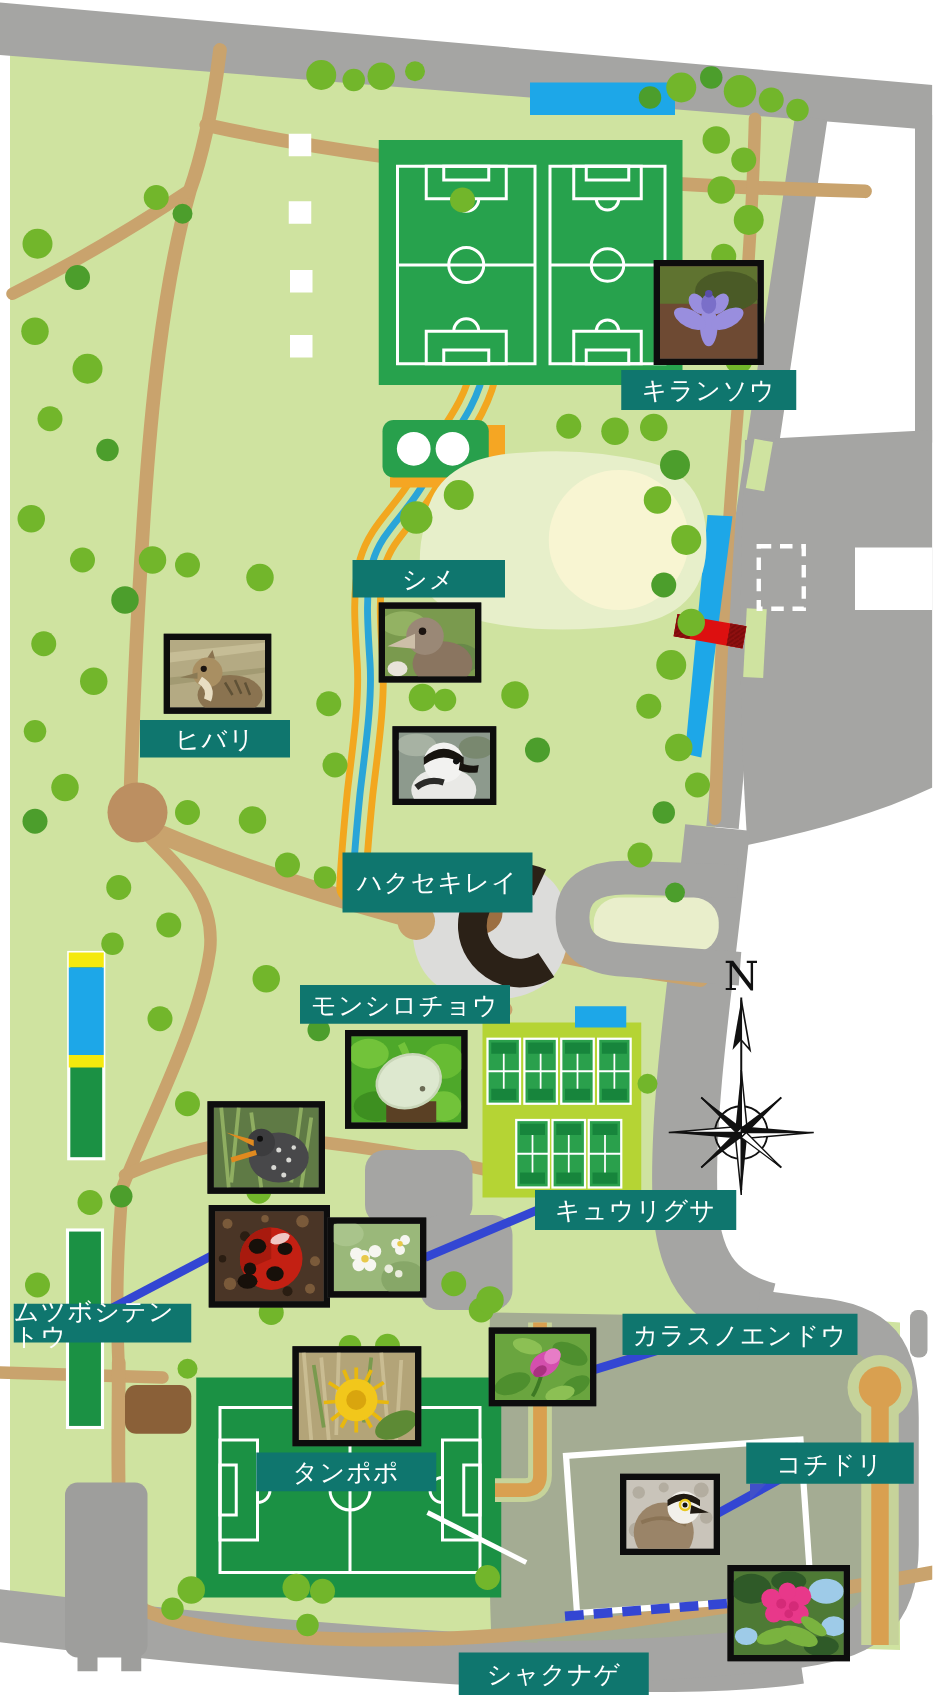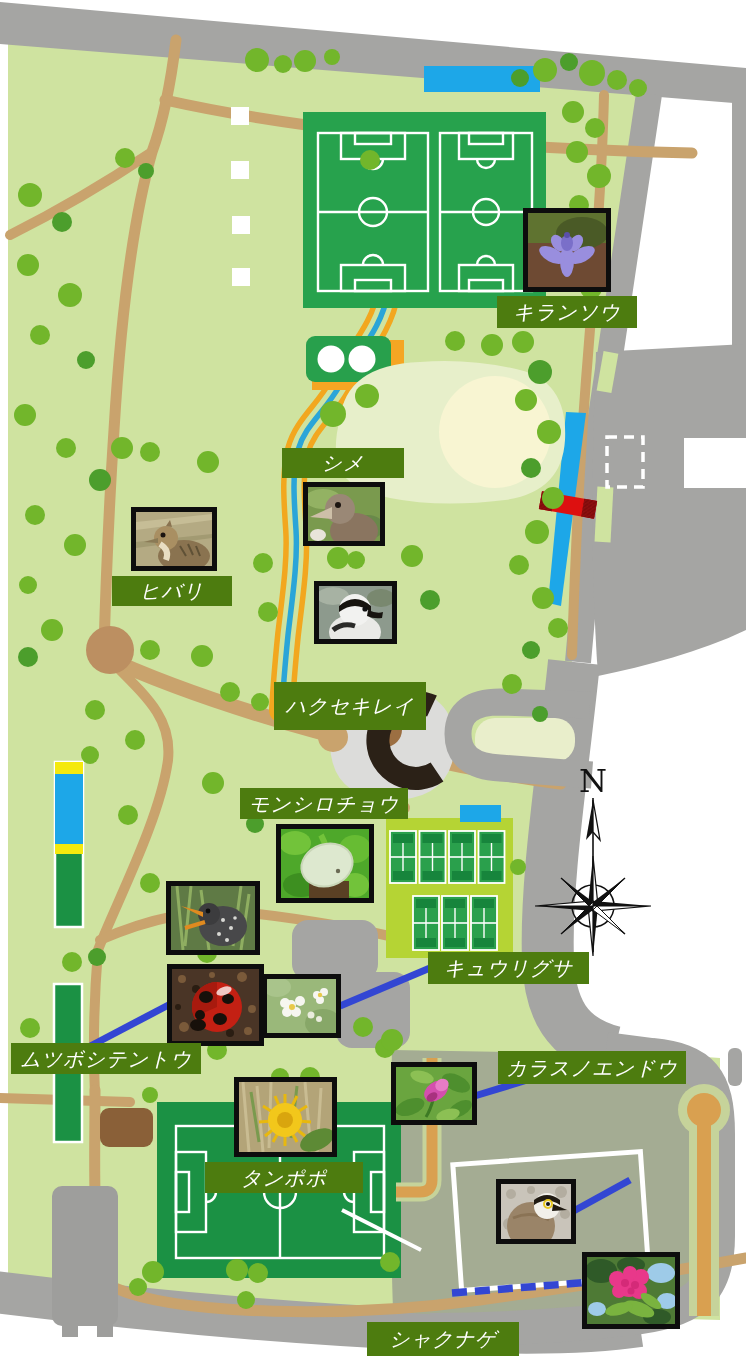--- a/index.html
+++ b/index.html
@@ -1,23 +1,23 @@
 <!DOCTYPE html>
 <html><head>
 <meta charset="utf-8">
 <style>
   html,body{margin:0;padding:0;background:#fff;}
   #stage{position:relative;width:746px;height:1359px;background:#ffffff;overflow:hidden;
          font-family:"DejaVu Sans",sans-serif;}
   #basemap{position:absolute;left:0;top:0;z-index:1;}
   .photo{position:absolute;border:5px solid #0d0d0d;box-sizing:border-box;z-index:25;background:#444;}
   .photo svg{display:block;width:100%;height:100%;}
-  .maplabel{position:absolute;background:#4d7c0f;color:#ffffff;display:flex;align-items:center;
+  .maplabel{position:absolute;background:#0f766e;color:#ffffff;display:flex;align-items:center;
             justify-content:center;font-size:20px;line-height:1;box-sizing:border-box;z-index:30;
-            letter-spacing:1px;font-style:italic;}
+            letter-spacing:1px;}
   .maplabel .tail{position:absolute;left:3px;top:100%;width:0;height:0;
                   border-top:13px solid #4150c8;border-right:13px solid transparent;}
 </style>
 </head>
 <body>
 
 <div id="stage">
 
 <svg id="basemap" width="746" height="1359" viewBox="0 0 746 1359">
   <defs>
@@ -600,29 +600,33 @@
     </div>
 <div class="maplabel" style="left:112px;top:576px;width:120px;height:30px">
       <span>ヒバリ</span>
     </div>
 <div class="maplabel" style="left:274px;top:682px;width:152px;height:48px">
       <span>ハクセキレイ</span>
     </div>
 <div class="maplabel" style="left:240px;top:788px;width:168px;height:31px">
       <span>モンシロチョウ</span>
     </div>
-<div class="maplabel" style="left:11px;top:1043px;width:190px;height:31px">
+<div class="maplabel" style="left:11px;top:1043px;width:142px;height:31px">
       <span>ムツボシテントウ</span>
     </div>
 <div class="maplabel" style="left:428px;top:952px;width:161px;height:32px">
       <span>キュウリグサ</span>
     </div>
 <div class="maplabel" style="left:498px;top:1051px;width:188px;height:33px">
       <span>カラスノエンドウ</span>
     </div>
-<div class="maplabel" style="left:205px;top:1162px;width:158px;height:31px">
+<div class="maplabel" style="left:205px;top:1162px;width:144px;height:31px">
       <span>タンポポ</span>
+    </div>
+<div class="maplabel" style="left:597px;top:1154px;width:134px;height:33px">
+      <span>コチドリ</span>
+      <div class="tail"></div>
     </div>
 <div class="maplabel" style="left:367px;top:1322px;width:152px;height:34px">
       <span>シャクナゲ</span>
     </div>
 
 </div>
 
 </body></html>

